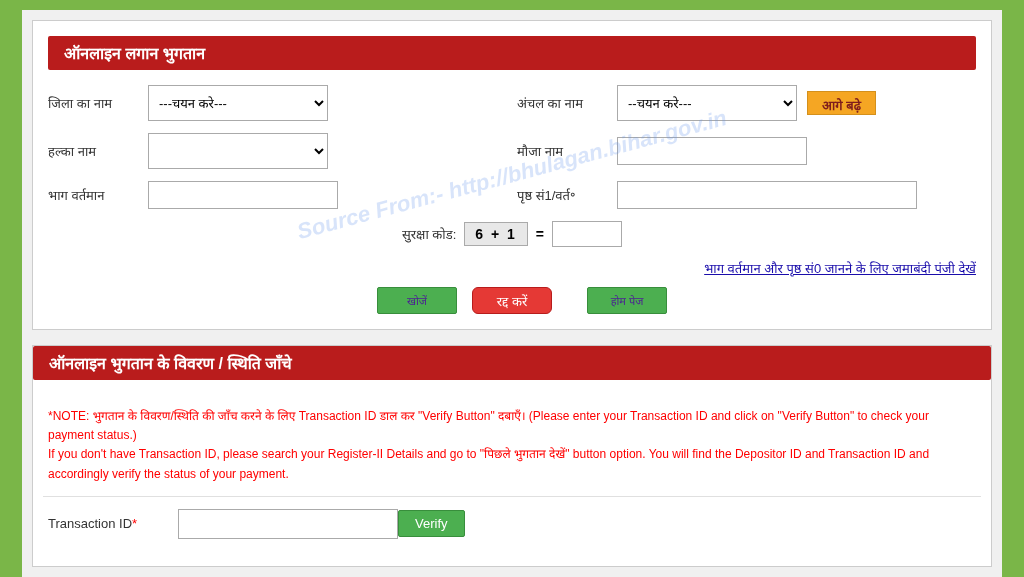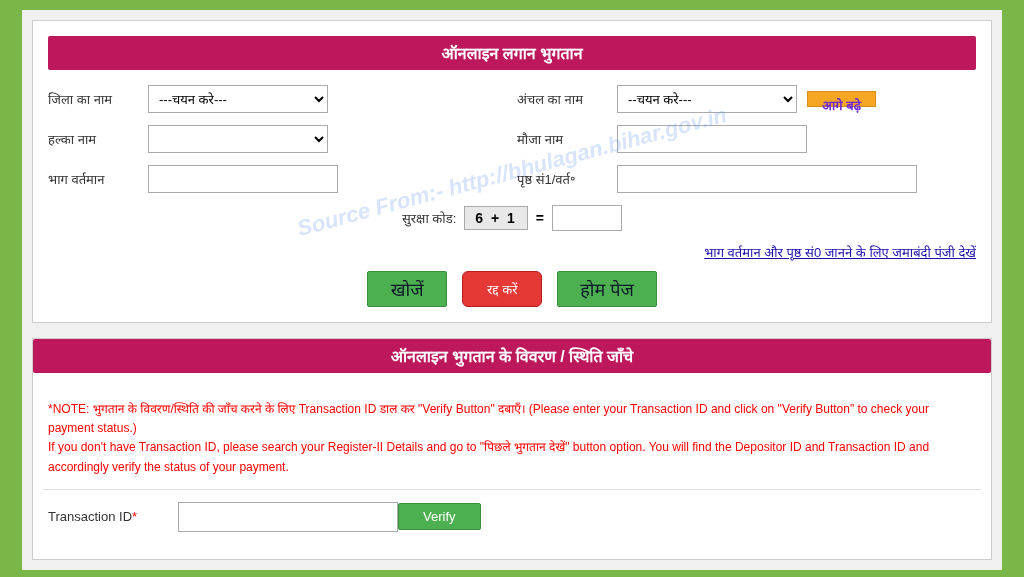--- a/index.html
+++ b/index.html
@@ -18,23 +18,23 @@
 
     
     .search-panel {
       background: white;
       border: 1px solid #ccc;
       padding: 15px;
       margin-bottom: 15px;
       position: relative;
     }
     .panel-header-green {
-      background: #be185d;
+      background: #b91c1c;
       color: white;
-      text-align: center;
+      text-align: left;
       padding: 6px 16px;
       font-size: 16px;
       font-weight: bold;
       margin-bottom: 15px;
       border-radius: 2px;
     }
     .form-row {
       display: flex;
       align-items: center;
       margin-bottom: 12px;
@@ -43,39 +43,39 @@
     .form-label {
       font-size: 13px;
       color: #333;
       min-width: 90px;
       font-weight: normal;
     }
     .form-select {
       border: 1px solid #aaa;
       padding: 4px 6px;
       font-size: 13px;
-      height: 28px;
+      height: 36px;
       min-width: 180px;
       background: white;
     }
     .form-input {
       border: 1px solid #aaa;
       padding: 4px 6px;
       font-size: 13px;
       height: 28px;
       min-width: 180px;
     }
     .btn-orange {
       background: #f5a623;
       border: 1px solid #d4901c;
-      color: #6d28d9;
+      color: #7f1d1d;
       padding: 4px 14px;
       font-size: 13px;
       cursor: pointer;
-      height: 16px;
+      height: 24px;
       font-weight: bold;
     }
     .captcha-row {
       display: flex;
       align-items: center;
       gap: 8px;
       justify-content: center;
       margin-bottom: 12px;
     }
     .captcha-label {
@@ -108,26 +108,27 @@
     }
     .btn-row {
       display: flex;
       justify-content: center;
       gap: 15px;
       margin-top: 8px;
     }
     .btn-green {
       background: #4caf50;
       border: 1px solid #388e3c;
-      color: #0f172a;
+      color: #4c1d95;
       padding: 5px 22px;
-      font-size: 18px;
+      font-size: 11px;
       cursor: pointer;
       border-radius: 2px;
       min-width: 80px;
+      margin-left: 20px;
     }
     .btn-red {
       background: #e53935;
       border: 1px solid #b71c1c;
       color: white;
       padding: 2px 22px;
       font-size: 13px;
       cursor: pointer;
       border-radius: 6px;
       min-width: 80px;
@@ -177,21 +178,21 @@
       border: 1px solid #aaa;
       height: 30px;
       width: 220px;
       padding: 4px 6px;
       font-size: 13px;
     }
     .btn-verify {
       background: #4caf50;
       border: 1px solid #388e3c;
       color: white;
-      padding: 5px 24px;
+      padding: 5px 16px;
       font-size: 13px;
       cursor: pointer;
       border-radius: 2px;
     }
     .col-group {
       display: flex;
       align-items: center;
       gap: 10px;
       flex: 1;
     }

